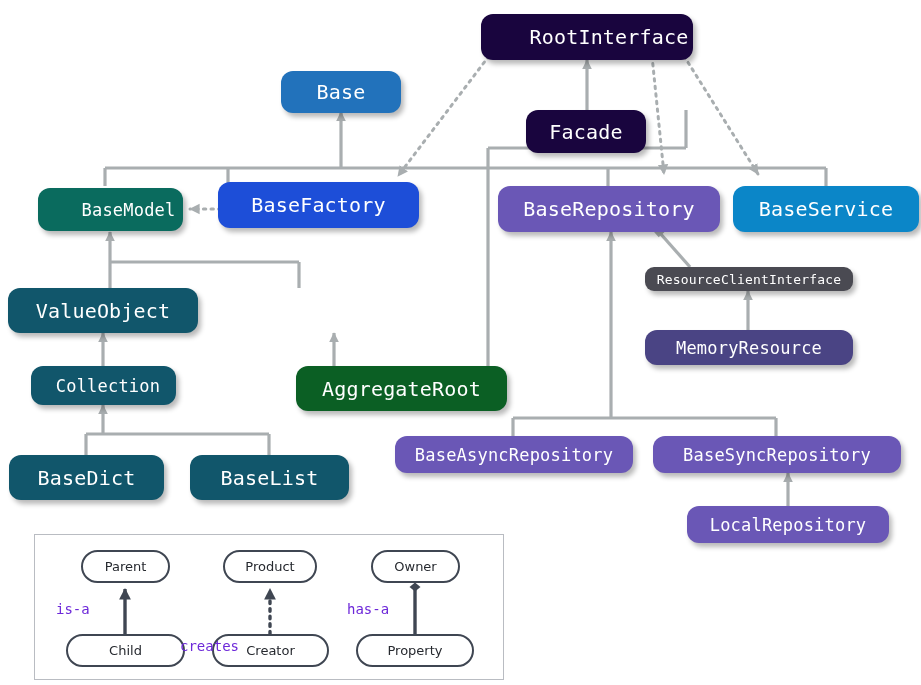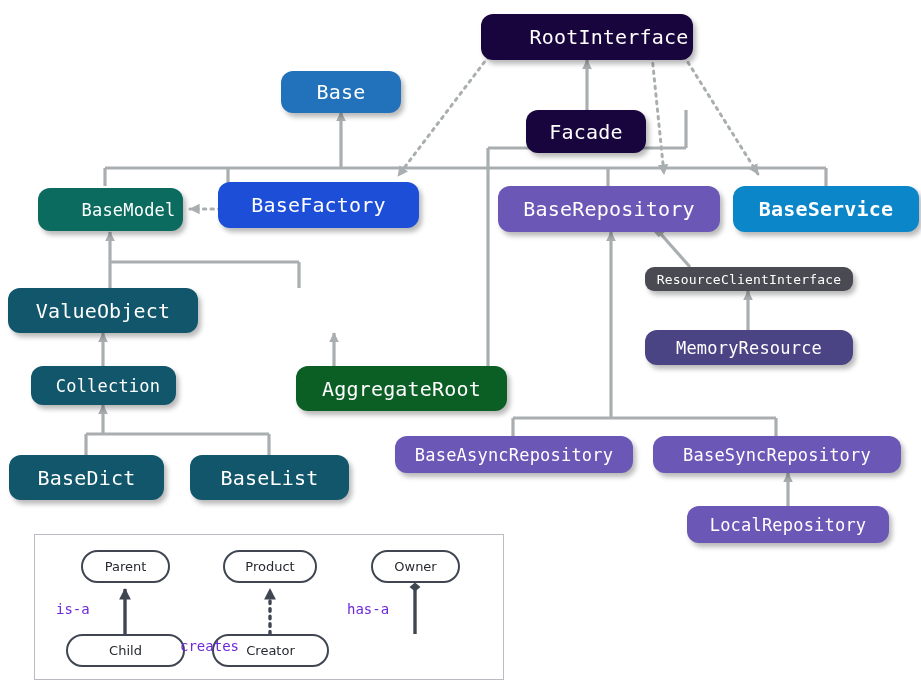--- a/index.html
+++ b/index.html
@@ -143,21 +143,21 @@
   <div class="node big" style="left:281px;top:71px;width:120px;height:42px;background:#2272bb;">Base</div>
 
   <div class="node big" style="left:526px;top:110px;width:120px;height:43px;background:#19053e;">Facade</div>
 
   <div class="node mid" style="left:38px;top:188px;width:145px;height:43px;background:#0a6b5e;padding-left:36px;">BaseModel</div>
 
   <div class="node big" style="left:218px;top:182px;width:201px;height:46px;background:#1d4ed8;">BaseFactory</div>
 
   <div class="node big" style="left:498px;top:186px;width:222px;height:46px;background:#6a57b6;">BaseRepository</div>
 
-  <div class="node big" style="left:733px;top:186px;width:186px;height:46px;background:#0b86c8;font-weight:bold;">BaseService</div>
+  <div class="node big" style="left:733px;top:186px;width:186px;height:46px;background:#0b86c8;">BaseService</div>
 
   <div class="node big" style="left:8px;top:288px;width:190px;height:45px;background:#11566b;">ValueObject</div>
 
 
   <div class="node mid" style="left:31px;top:366px;width:145px;height:39px;background:#11566b;padding-left:9px;">Collection</div>
 
   <div class="node big" style="left:296px;top:366px;width:211px;height:45px;background:#0b5f24;">AggregateRoot</div>
 
   <div class="node big" style="left:9px;top:455px;width:155px;height:45px;background:#11566b;">BaseDict</div>
 
@@ -191,19 +191,20 @@
 
       <path d="M380,99 L380,52" fill="none" stroke="#3f4652" stroke-width="3.4" marker-end="url(#lDiamond)"></path>
     </svg>
 
     <div class="lnode" style="left:46px;top:15px;width:89px;">Parent</div>
     <div class="lnode" style="left:188px;top:15px;width:94px;">Product</div>
     <div class="lnode" style="left:336px;top:15px;width:89px;">Owner</div>
 
     <div class="lnode" style="left:31px;top:99px;width:119px;">Child</div>
     <div class="lnode" style="left:177px;top:99px;width:117px;">Creator</div>
+    <div class="lnode" style="left:321px;top:99px;width:118px;">Property</div>
 
     <div class="llabel" style="left:21px;top:66px;">is-a</div>
     <div class="llabel" style="left:145px;top:66px;margin-top:37px;">creates</div>
     <div class="llabel" style="left:312px;top:66px;">has-a</div>
   </div>
 
 </div>
 
 </body></html>

